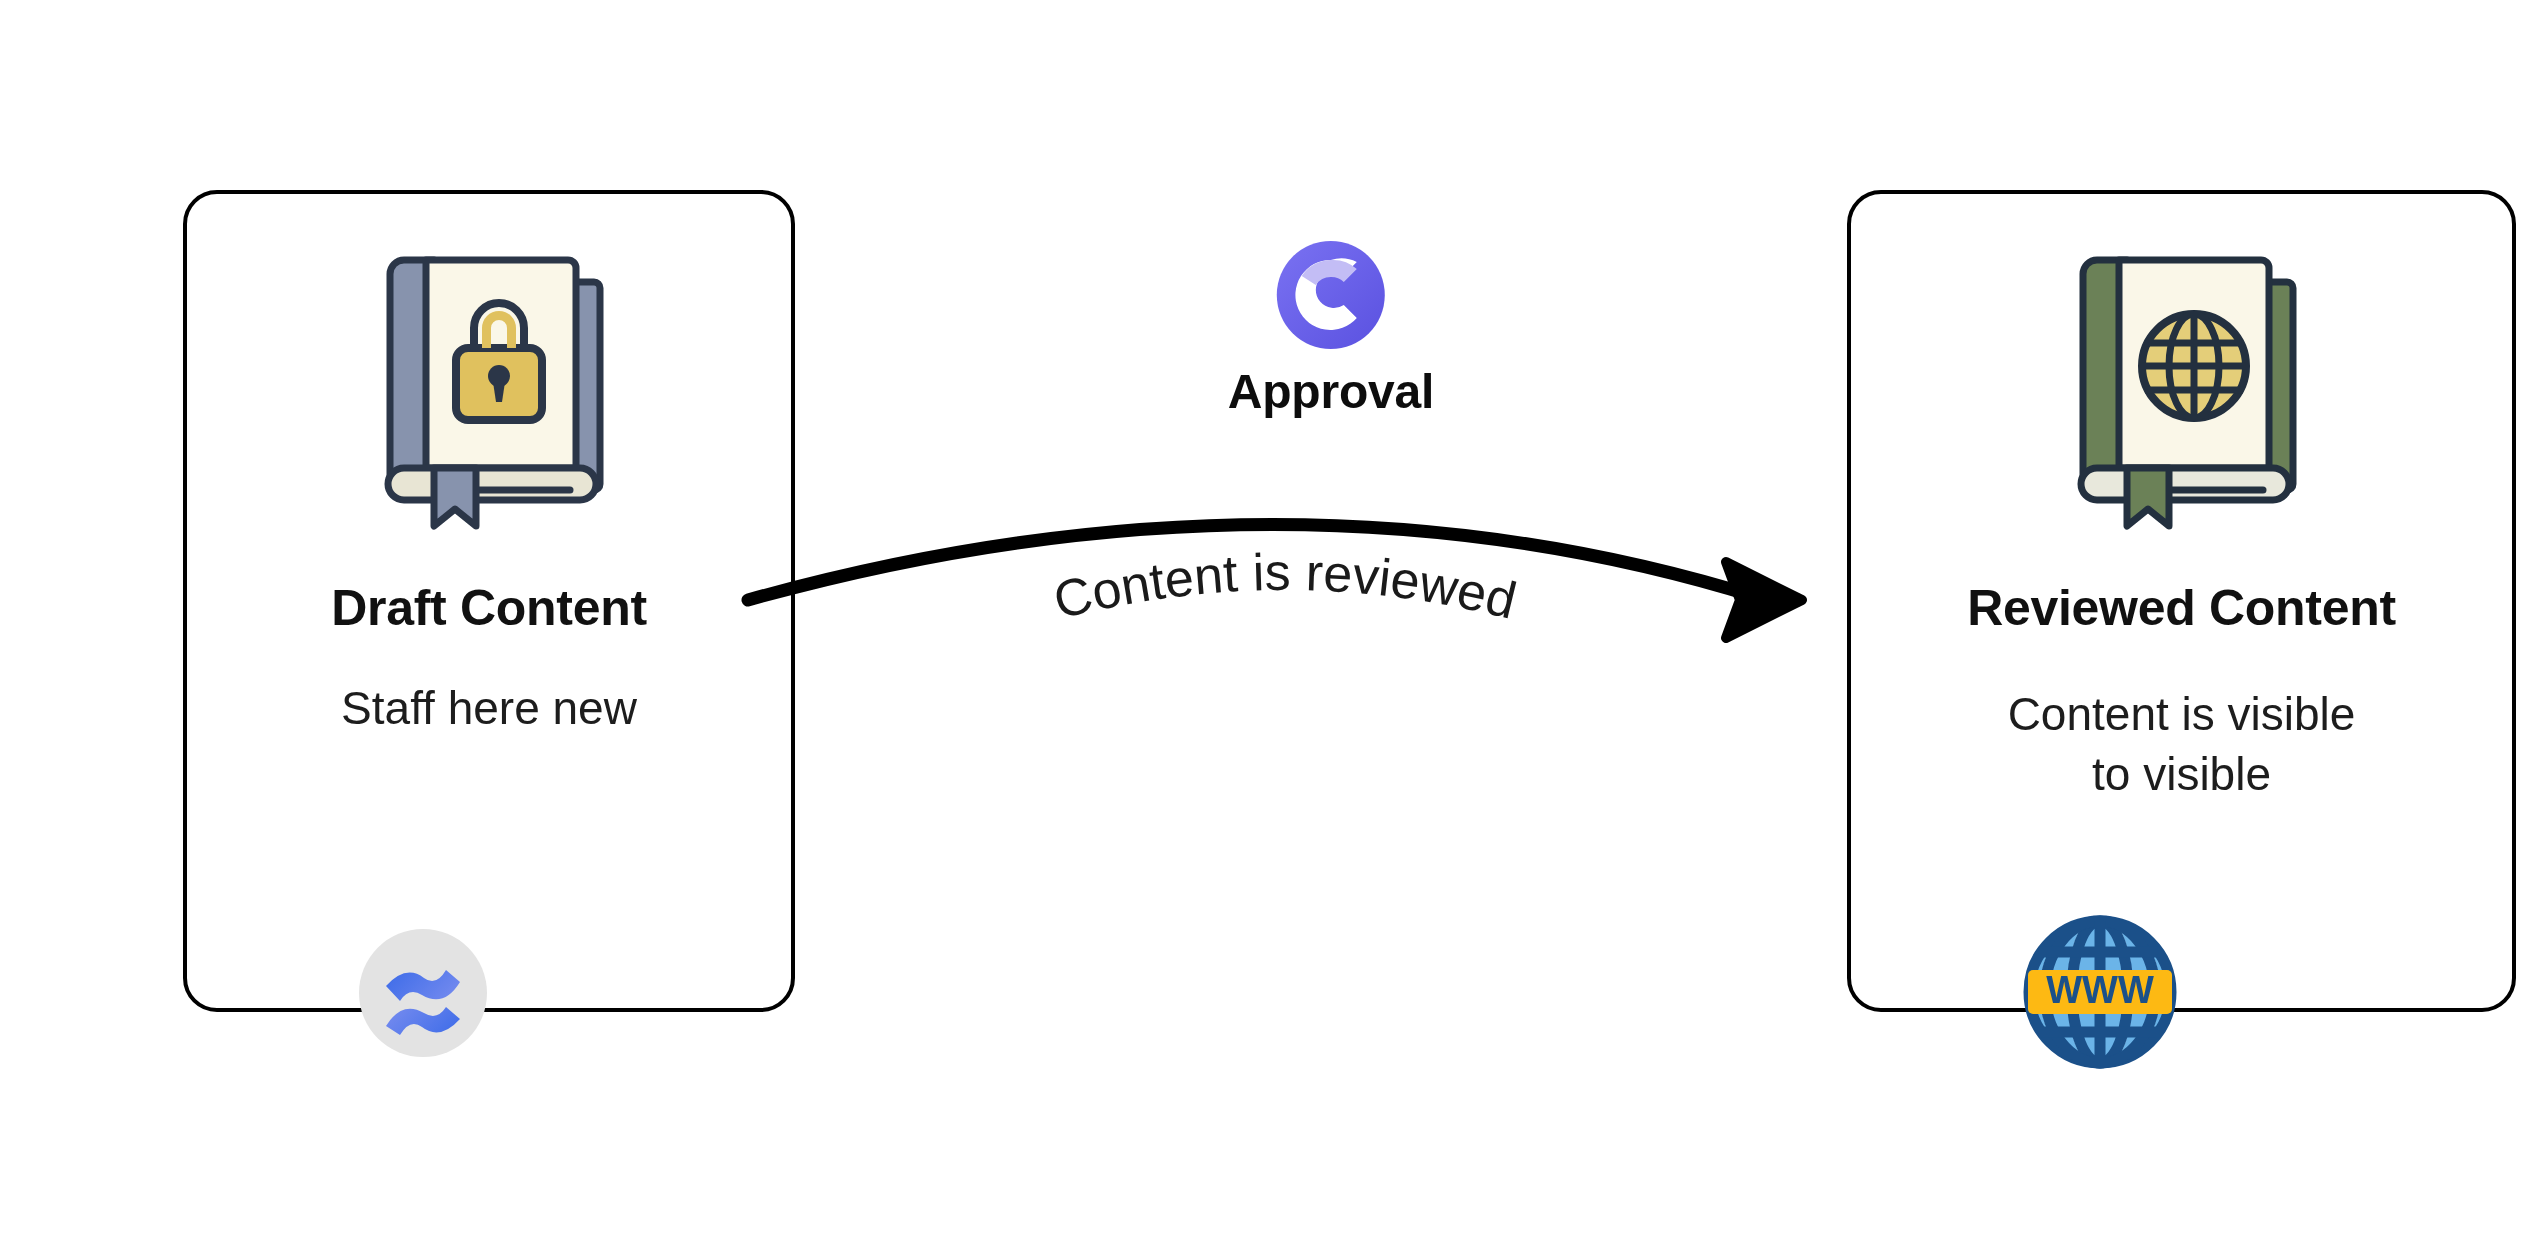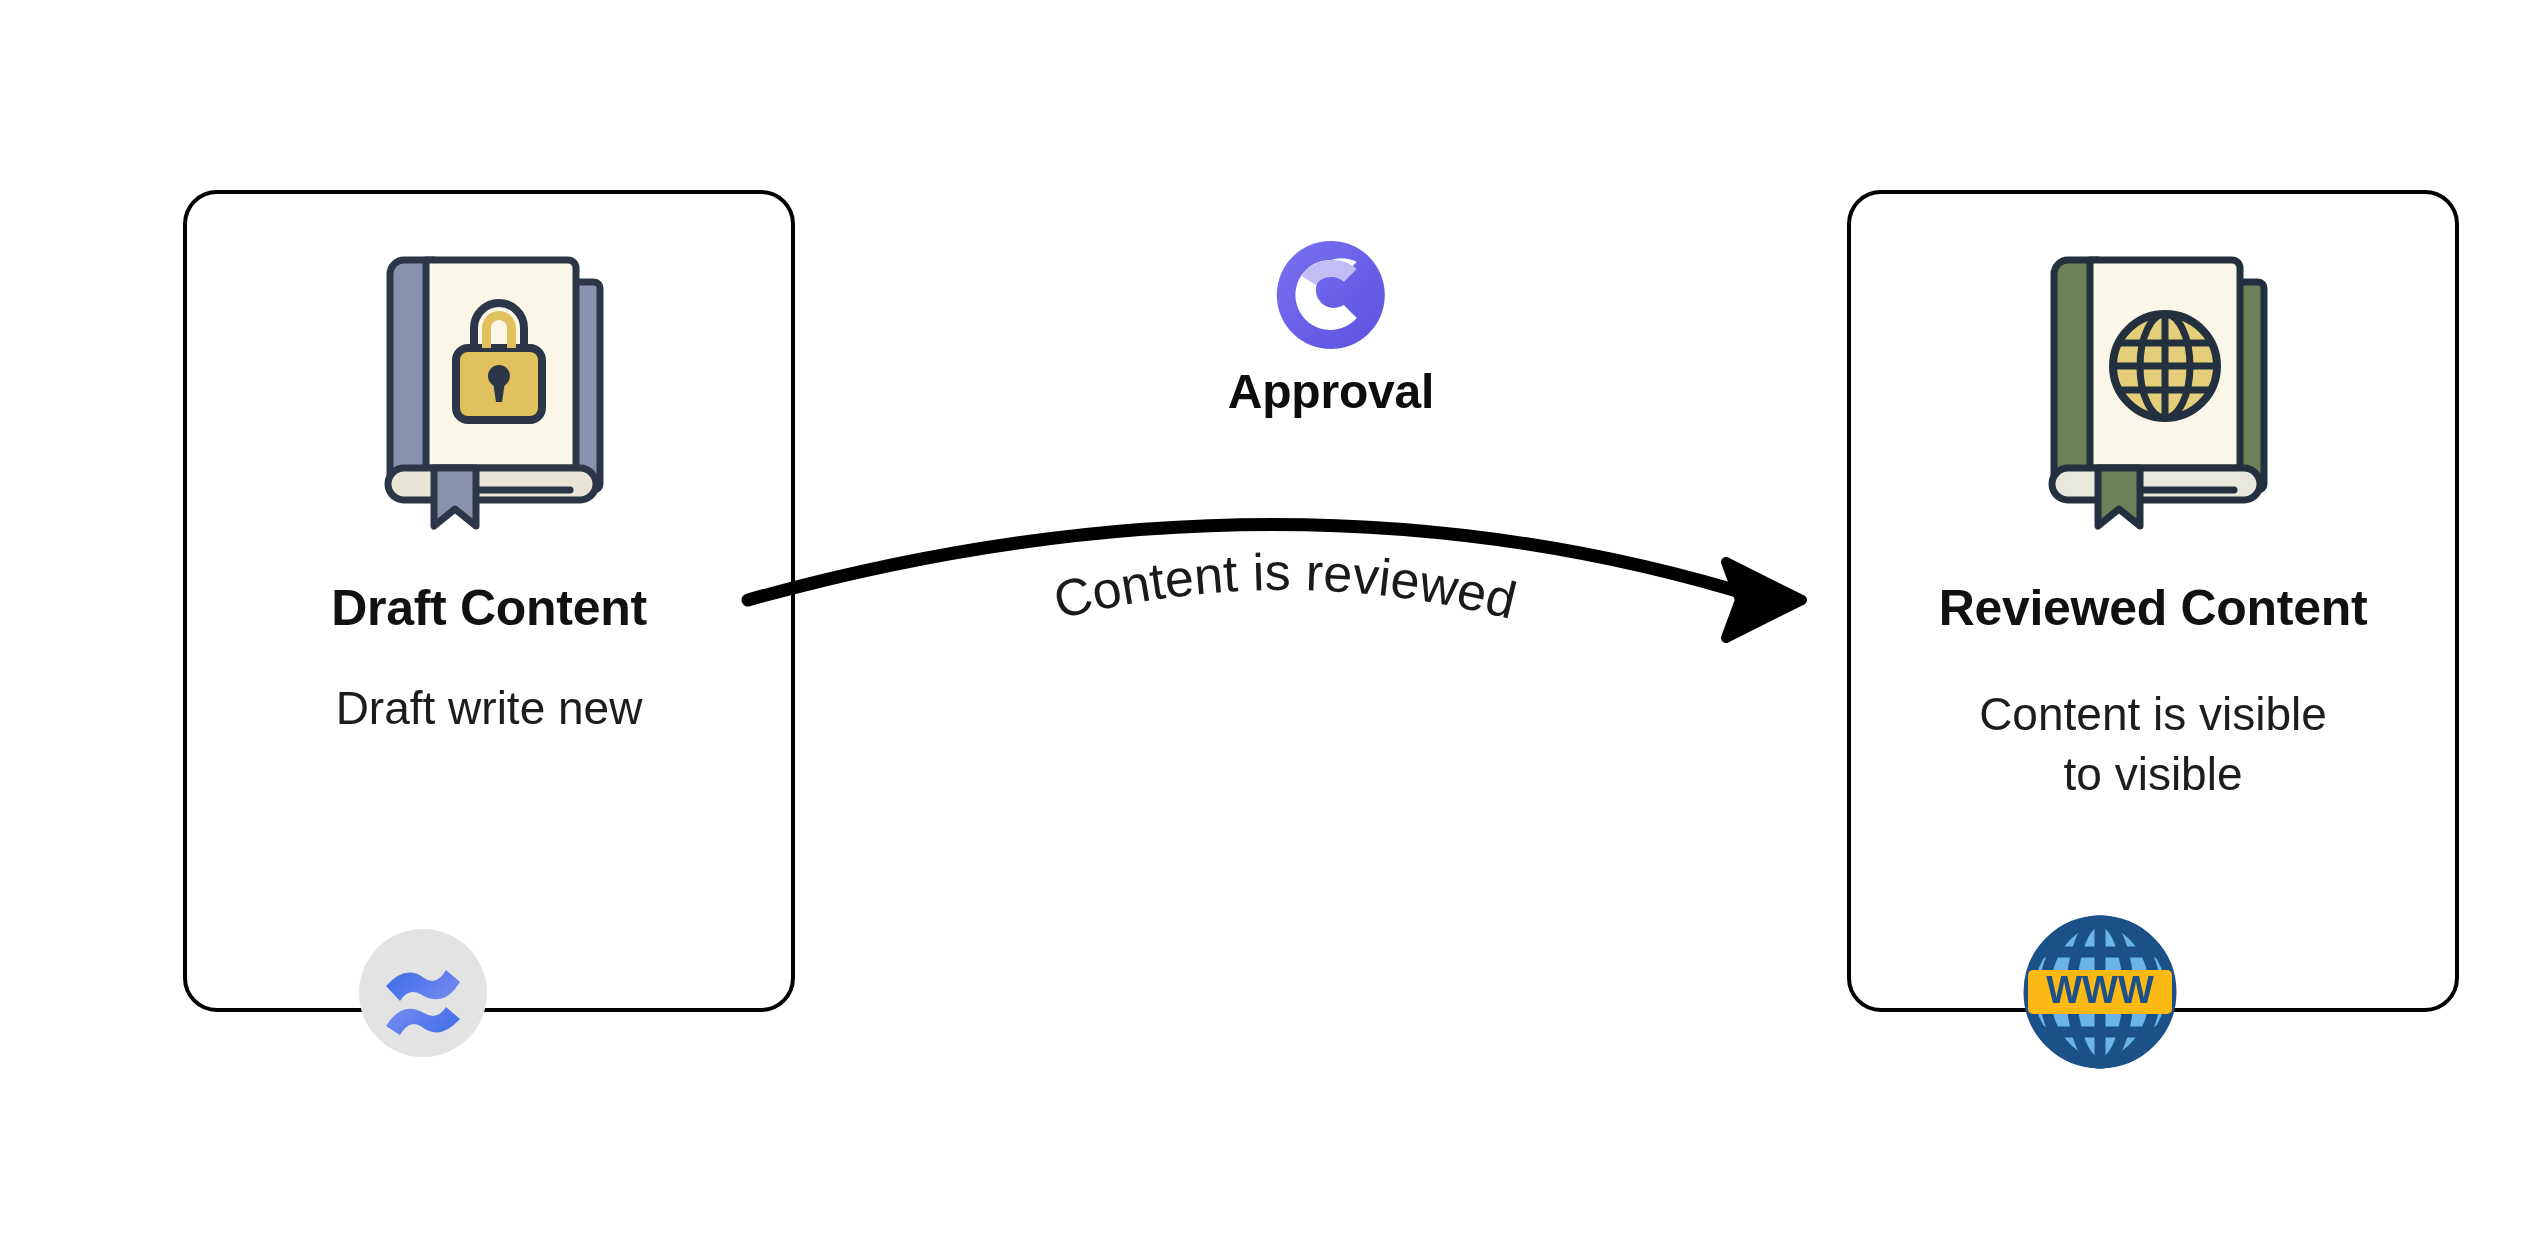--- a/index.html
+++ b/index.html
@@ -29,21 +29,21 @@
   }
   #card-draft {
     left: 138px;
     top: 190px;
     width: 612px;
     height: 822px;
   }
   #card-reviewed {
     left: 1802px;
     top: 190px;
-    width: 612px;
+    width: 669px;
     height: 822px;
     padding-left: 48px;
   }
 
   .card-title {
     position: absolute;
     left: 0;
     width: 100%;
     text-align: center;
     font-size: 50px;
@@ -145,21 +145,21 @@
         <path d="M118 112 v-20 a17 17 0 0 1 34 0 v20 h-9 v-20 a8 8 0 0 0 -16 0 v20 z" fill="#E0C15E"></path>
 
         <circle cx="135" cy="140" r="11" fill="#2B3648"></circle>
         <path d="M129 146 h12 l-3 20 h-6 z" fill="#2B3648"></path>
       </svg>
     </div>
 
     <div class="card-title" id="draft-title">Draft Content</div>
 
     <div class="card-desc" id="draft-desc">
-      <div>Draft write new</div>
+      <div>Staff here new</div>
     </div>
   </div>
 
   <div class="card" id="card-reviewed">
 
     <div class="card-icon">
       <svg width="250" height="300" viewBox="0 0 250 300" xmlns="http://www.w3.org/2000/svg">
 
         <path d="M204 46 h26 a6 6 0 0 1 6 6 v196 a6 6 0 0 1 -6 6 h-26 z" fill="#6B8157" stroke="#23303F" stroke-width="7" stroke-linejoin="round"></path>
 

